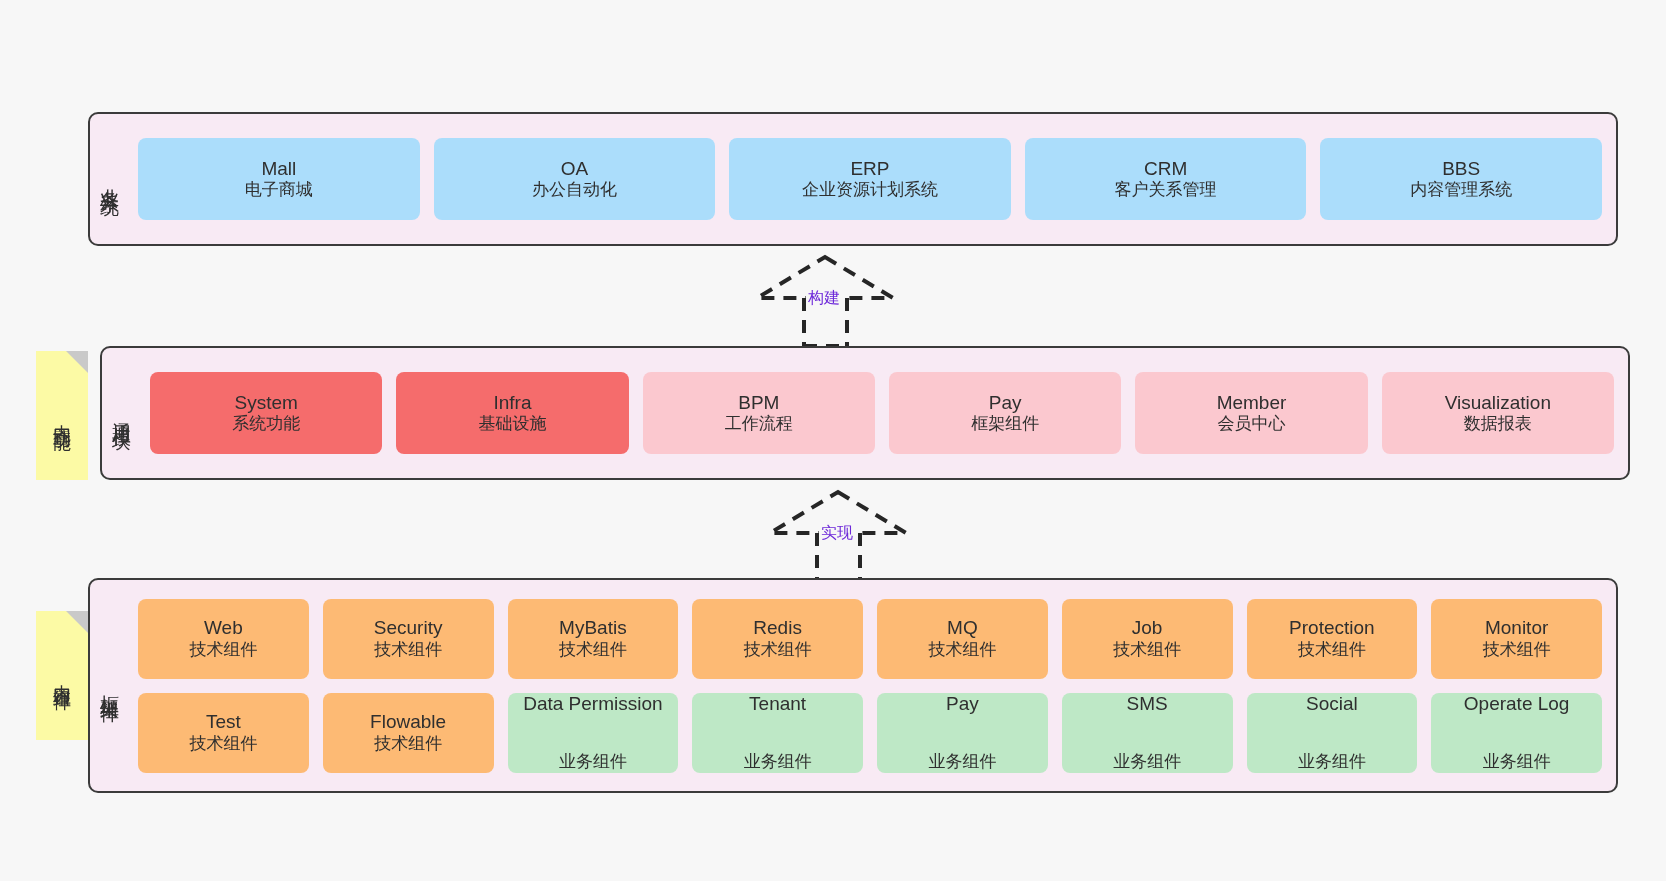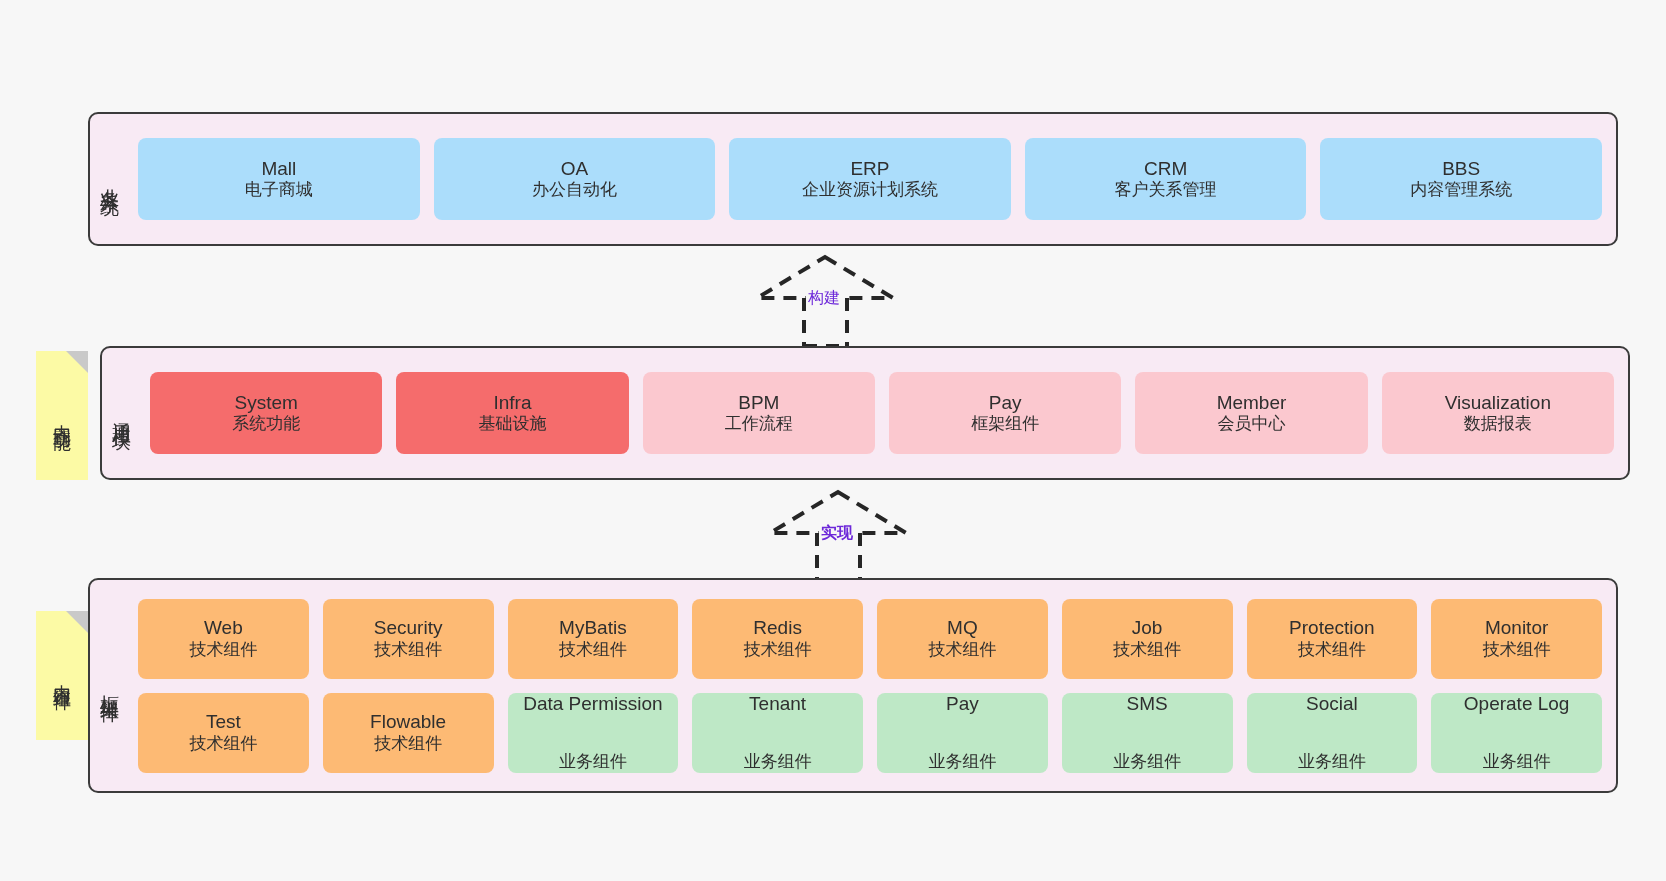--- a/index.html
+++ b/index.html
@@ -194,21 +194,21 @@
         </div>
         <div class="cell h-mod c-pink">
           <span class="t1">Visualization</span>
           <span class="t2">数据报表</span>
         </div>
 
       </div>
     </div>
   </div>
 
-  <div class="connector" style="left:768px;top:487px;width:150px;height:96px;font-weight:bold;">
+  <div class="connector" style="left:768px;top:487px;width:150px;height:96px;">
     <svg width="150" height="96" viewBox="0 0 150 96">
       <path d="M 70 5 L 138 46 L 2 46 Z" fill="none" stroke="#262626" stroke-width="4" stroke-dasharray="13 9" stroke-linejoin="miter"></path>
       <path d="M 49 46 L 49 96" fill="none" stroke="#262626" stroke-width="4" stroke-dasharray="13 9"></path>
       <path d="M 92 46 L 92 96" fill="none" stroke="#262626" stroke-width="4" stroke-dasharray="13 9"></path>
       <path d="M 49 94 L 92 94" fill="none" stroke="#262626" stroke-width="4" stroke-dasharray="13 9"></path>
     </svg>
     <span class="lbl" style="left:51px;top:36px;">实现</span>
   </div>
 
   <div class="note" style="left:36px;top:611px;height:129px;">

